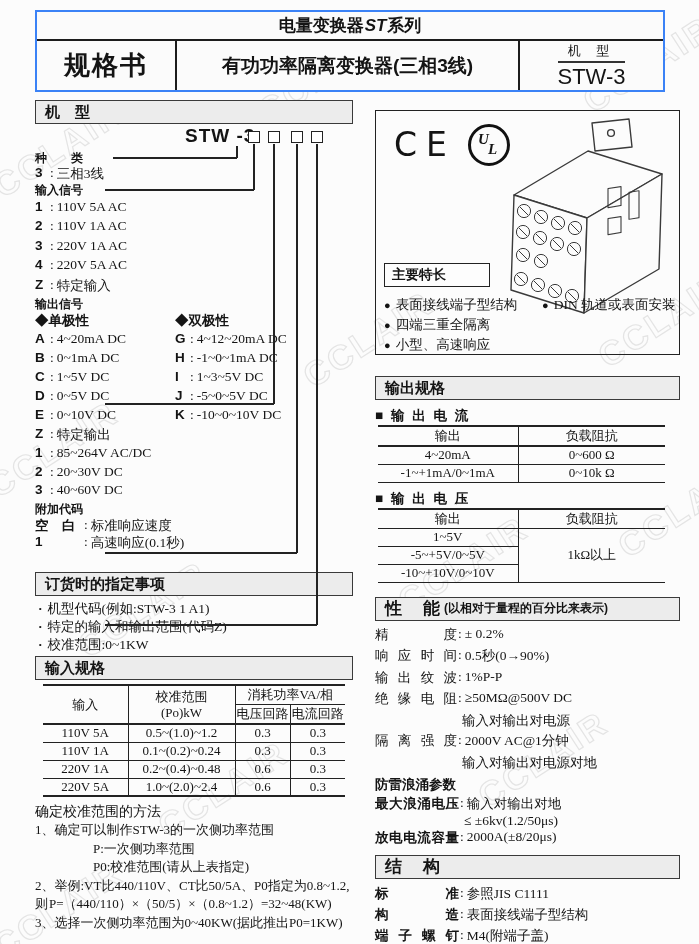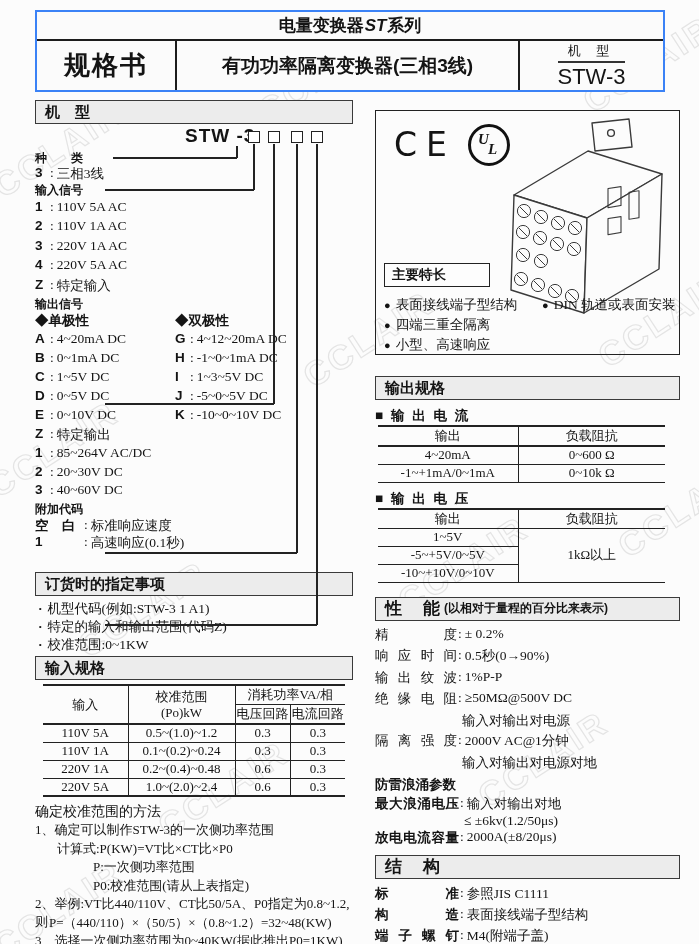--- a/index.html
+++ b/index.html
@@ -374,21 +374,20 @@
             <td>220V 5A</td>
             <td class="vl">1.0~(2.0)~2.4</td>
             <td class="vl">0.6</td>
             <td class="vl">0.3</td>
           </tr>
           </tbody>
       </table>
       <div class="calmeth">
         <div class="mt">确定校准范围的方法</div>
         <div class="ln">1、确定可以制作STW-3的一次侧功率范围</div>
-        <div class="ln ind1">计算式:P(KW)=VT比×CT比×P0</div>
         <div class="ln ind2">P:一次侧功率范围</div>
         <div class="ln ind2">P0:校准范围(请从上表指定)</div>
         <div class="ln">2、举例:VT比440/110V、CT比50/5A、P0指定为0.8~1.2,则</div>
         <div class="ln ind3">P=（440/110）×（50/5）×（0.8~1.2）=32~48(KW)</div>
         <div class="ln">3、选择一次侧功率范围为0~40KW(据此推出P0=1KW)</div>
       </div>
     </div>
   </div>
 
   <div class="right">

